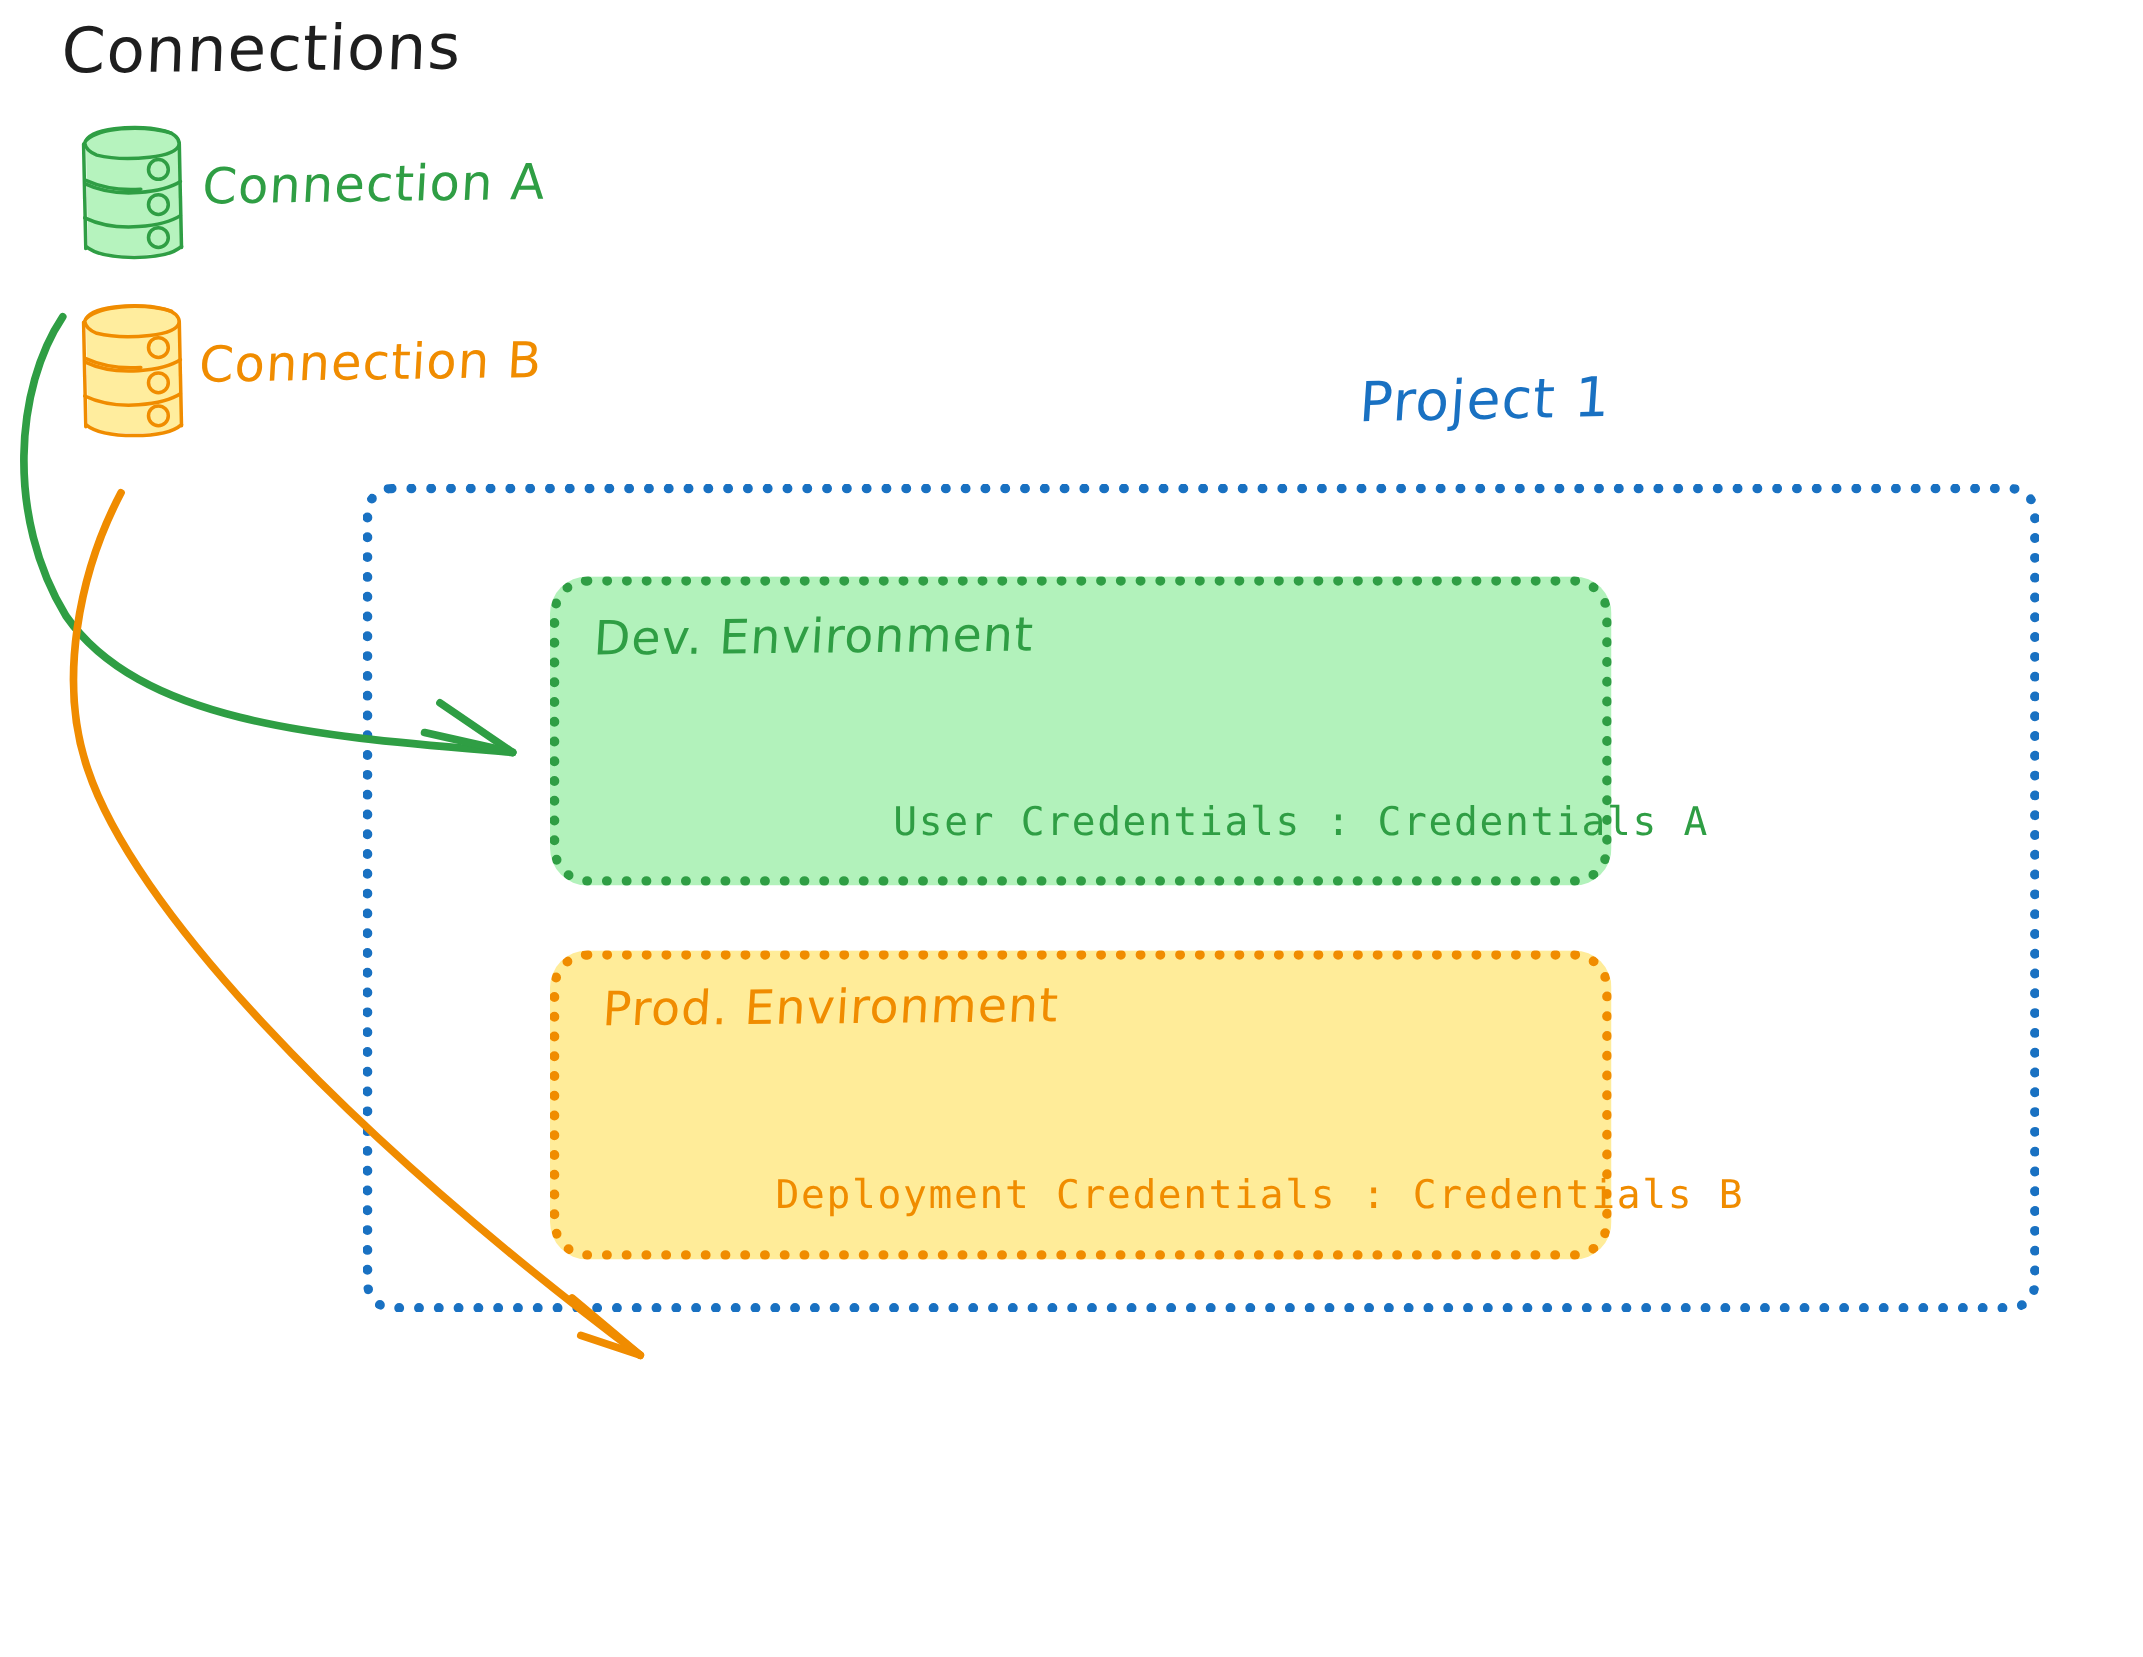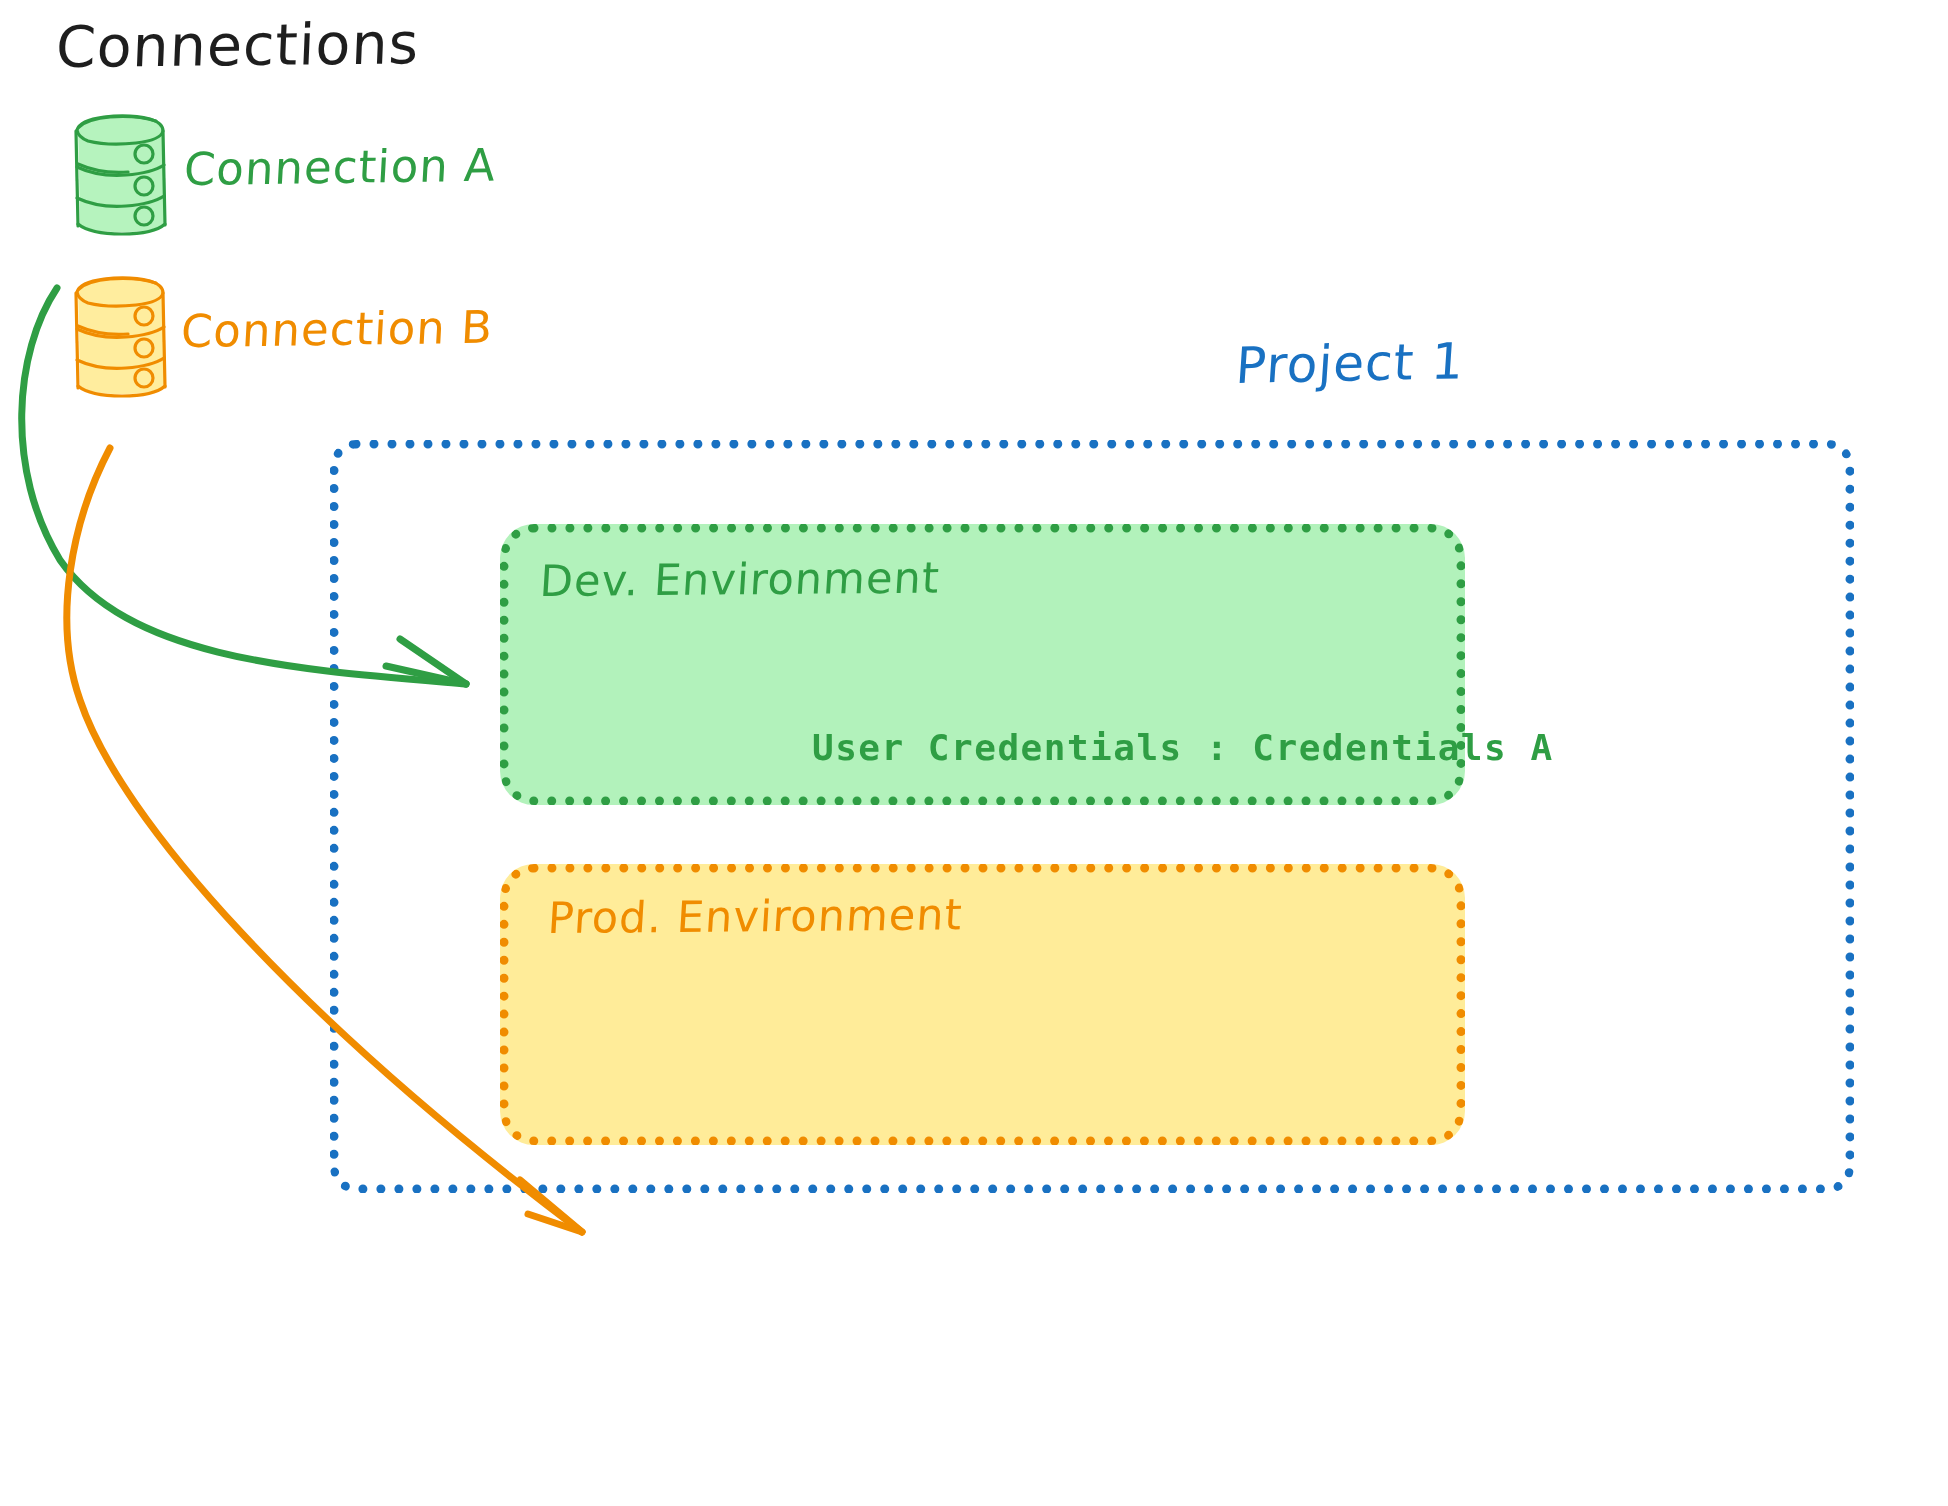--- a/index.html
+++ b/index.html
@@ -24,21 +24,20 @@
     font-family: "DejaVu Sans", sans-serif;
     font-weight: 400;
     letter-spacing: 1px;
     white-space: nowrap;
     transform-origin: left center;
   }
   .mono {
     font-family: "DejaVu Sans Mono", monospace;
     white-space: nowrap;
     letter-spacing: 1.5px;
-    font-weight: bold;
   }
 
   #title-connections {
     position: absolute;
     left: 56px;
     top: 14px;
     font-size: 57px;
     color: #1e1e1e;
     transform: skewX(-3deg) rotate(-0.6deg);
   }
@@ -214,20 +213,21 @@
   <div id="label-project-1" class="hand">Project 1</div>
 
   <div id="project-box" class="dotted-box"></div>
 
   <div id="dev-env-box" class="dotted-box"></div>
   <div id="dev-env-title" class="env-title hand">Dev. Environment</div>
   <div id="dev-credentials" class="cred-line mono">User Credentials : Credentials A</div>
 
   <div id="prod-env-box" class="dotted-box"></div>
   <div id="prod-env-title" class="env-title hand">Prod. Environment</div>
+  <div id="prod-credentials" class="cred-line mono">Deployment Credentials : Credentials B</div>
 
   <svg class="overlay" viewBox="0 0 1948 1506" xmlns="http://www.w3.org/2000/svg">
 
     <g>
       <path d="M57 288
                C 14 352, 5 470, 60 560
                C 130 660, 300 670, 466 684" fill="none" stroke="#2f9e44" stroke-width="7" stroke-linecap="round" stroke-linejoin="round"></path>
 
       <path d="M466 684 L 400 639" fill="none" stroke="#2f9e44" stroke-width="7" stroke-linecap="round"></path>
       <path d="M466 684 L 386 666" fill="none" stroke="#2f9e44" stroke-width="7" stroke-linecap="round"></path>

